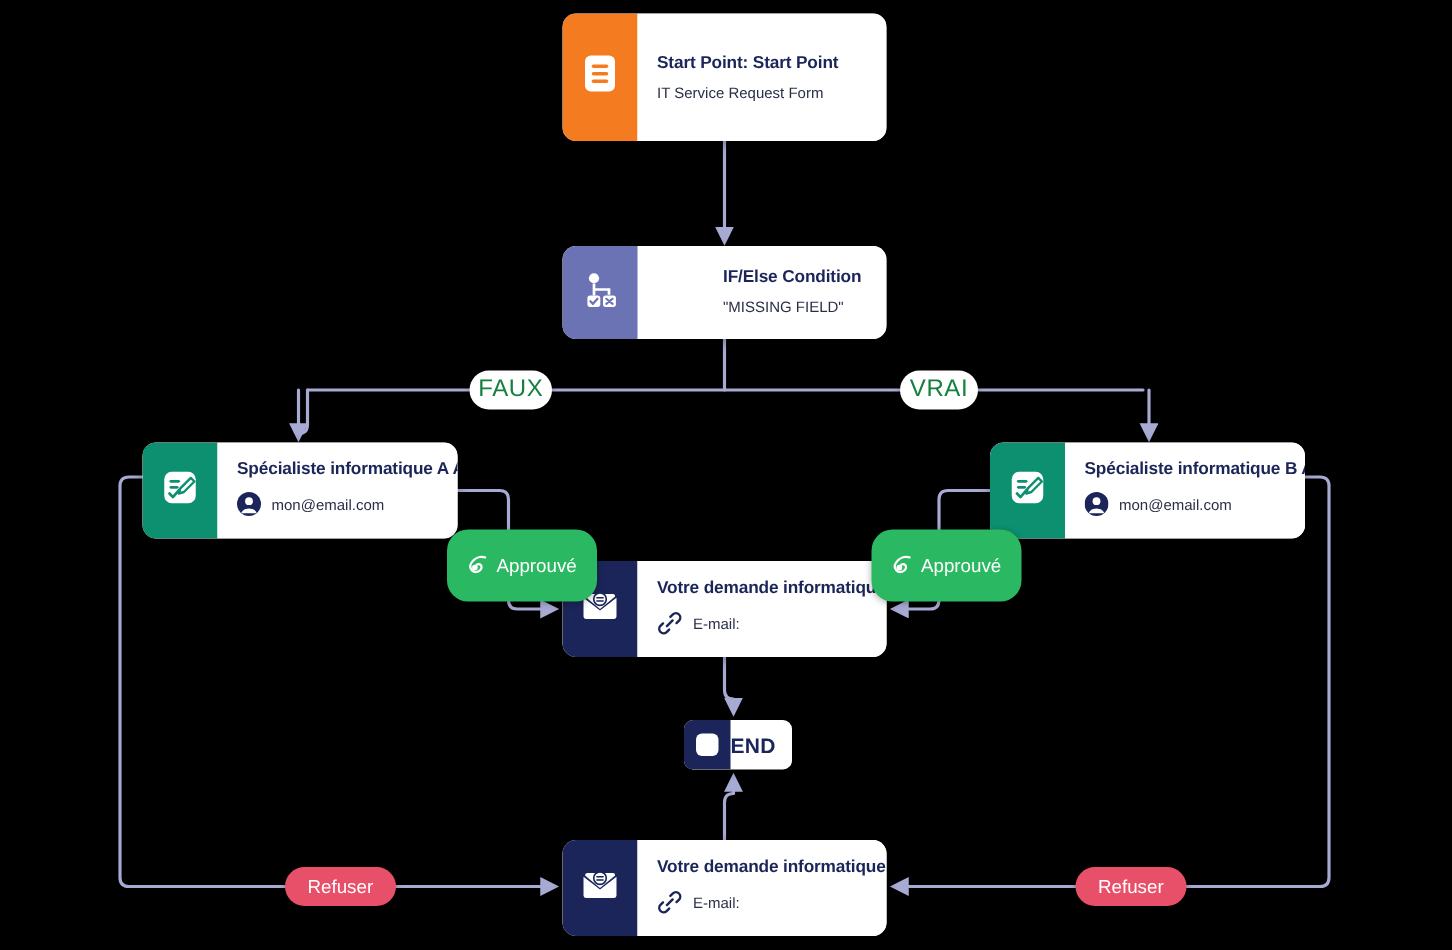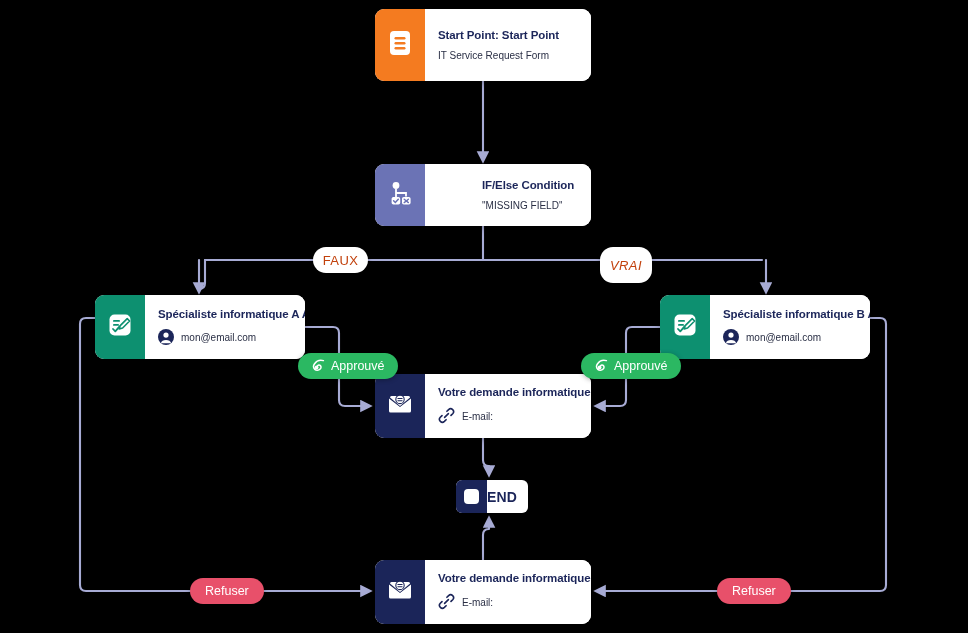--- a/index.html
+++ b/index.html
@@ -69,21 +69,21 @@
   }
   .node .sub .sub-text { overflow: hidden; text-overflow: ellipsis; }
 
   
   .pane-orange { background: #f47b20; }
   .pane-periwinkle { background: #6b73b5; }
   .pane-green { background: #0d9070; }
   .pane-navy { background: #1b2559; }
 
   
-  #node-start { left: 375px; top: 9px;  width: 216px; height: 72px; }
+  #node-start { left: 375px; top: 9px;  width: 216px; height: 85px; }
   #node-cond  { left: 375px; top: 164px; width: 216px; height: 62px; gap: 44px; }
   #node-spec-a{ left: 95px;  top: 295px; width: 210px; height: 64px; }
   #node-spec-b{ left: 660px; top: 295px; width: 210px; height: 64px; }
   #node-mail-1{ left: 375px; top: 374px; width: 216px; height: 64px; }
   #node-mail-2{ left: 375px; top: 560px; width: 216px; height: 64px; }
 
   
   #node-end {
     position: absolute;
     left: 456px; top: 480px;
@@ -115,35 +115,35 @@
     padding-right: 18px;
   }
 
   
   .chip {
     position: absolute;
     display: flex; align-items: center; justify-content: center;
     background: #ffffff;
     border-radius: 13px;
     box-shadow: 0 1px 5px rgba(0,0,0,0.28);
-    font-size: 13px;
-    color: #c2410c;
+    font-size: 16px;
+    color: #15803d;
     letter-spacing: 0.4px;
     z-index: 7;
   }
   #chip-faux { left: 313px; top: 247px; width: 55px; height: 26px; }
-  #chip-vrai { left: 600px; top: 247px; width: 52px; height: 36px; font-style: italic; }
+  #chip-vrai { left: 600px; top: 247px; width: 52px; height: 26px; }
 
   
   .badge {
     position: absolute;
     display: flex; align-items: center;
     gap: 6px;
     border-radius: 14px;
-    padding: 0 13px;
+    padding: 11px 13px;
     height: 26px;
     font-size: 12.5px;
     color: #ffffff;
     box-shadow: 0 1px 5px rgba(0,0,0,0.3);
     z-index: 8;
     white-space: nowrap;
   }
   .badge-green { background: #2bb862; }
   .badge-red   { background: #e8506a; padding: 0 15px; }
   #badge-appr-l { left: 298px; top: 353px; }

